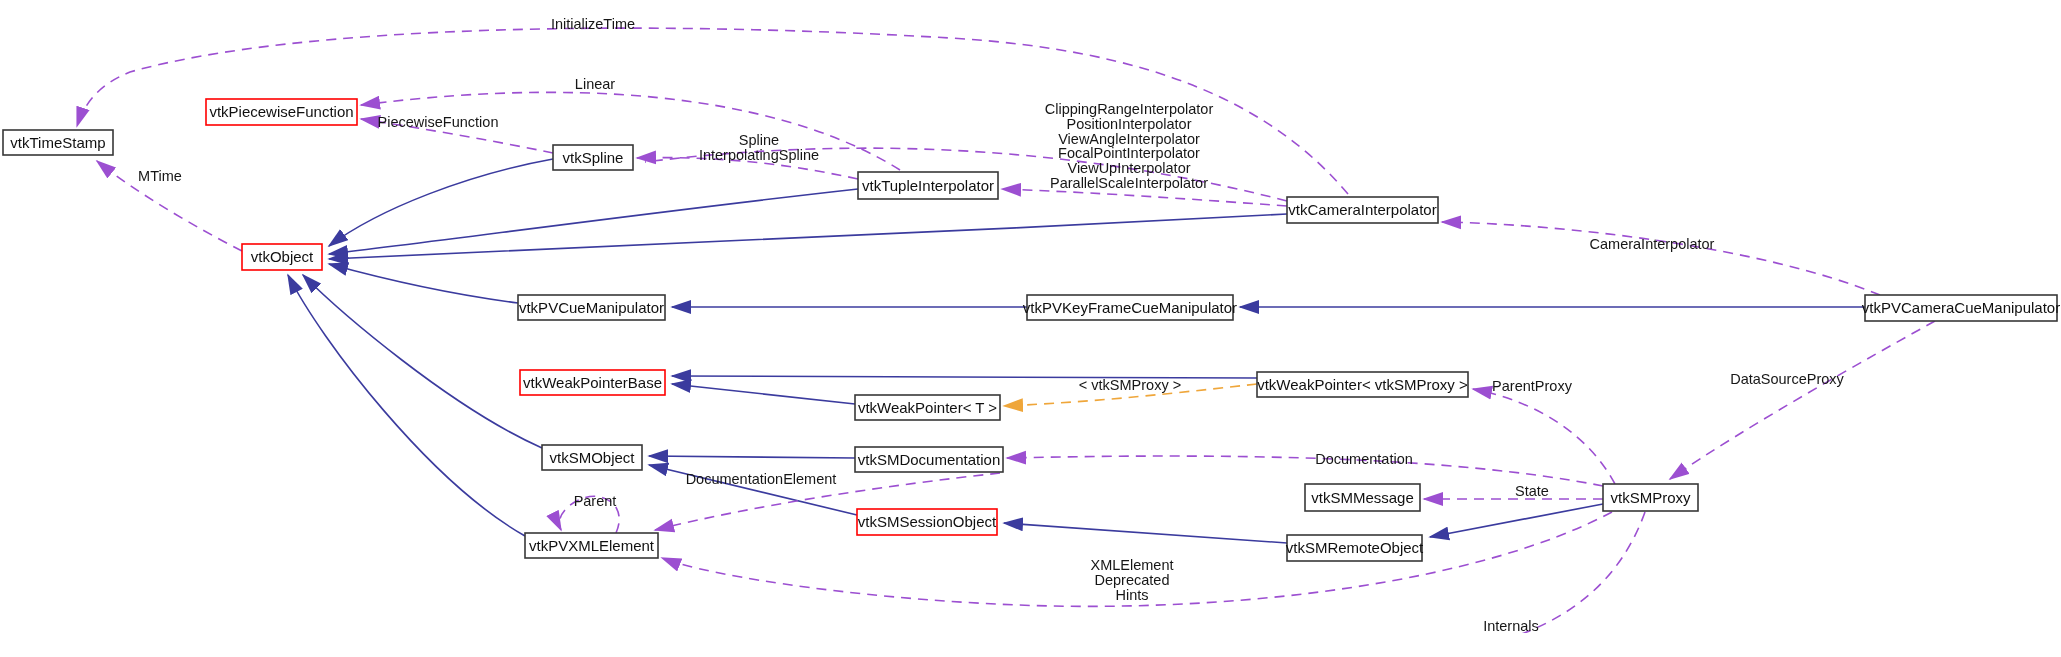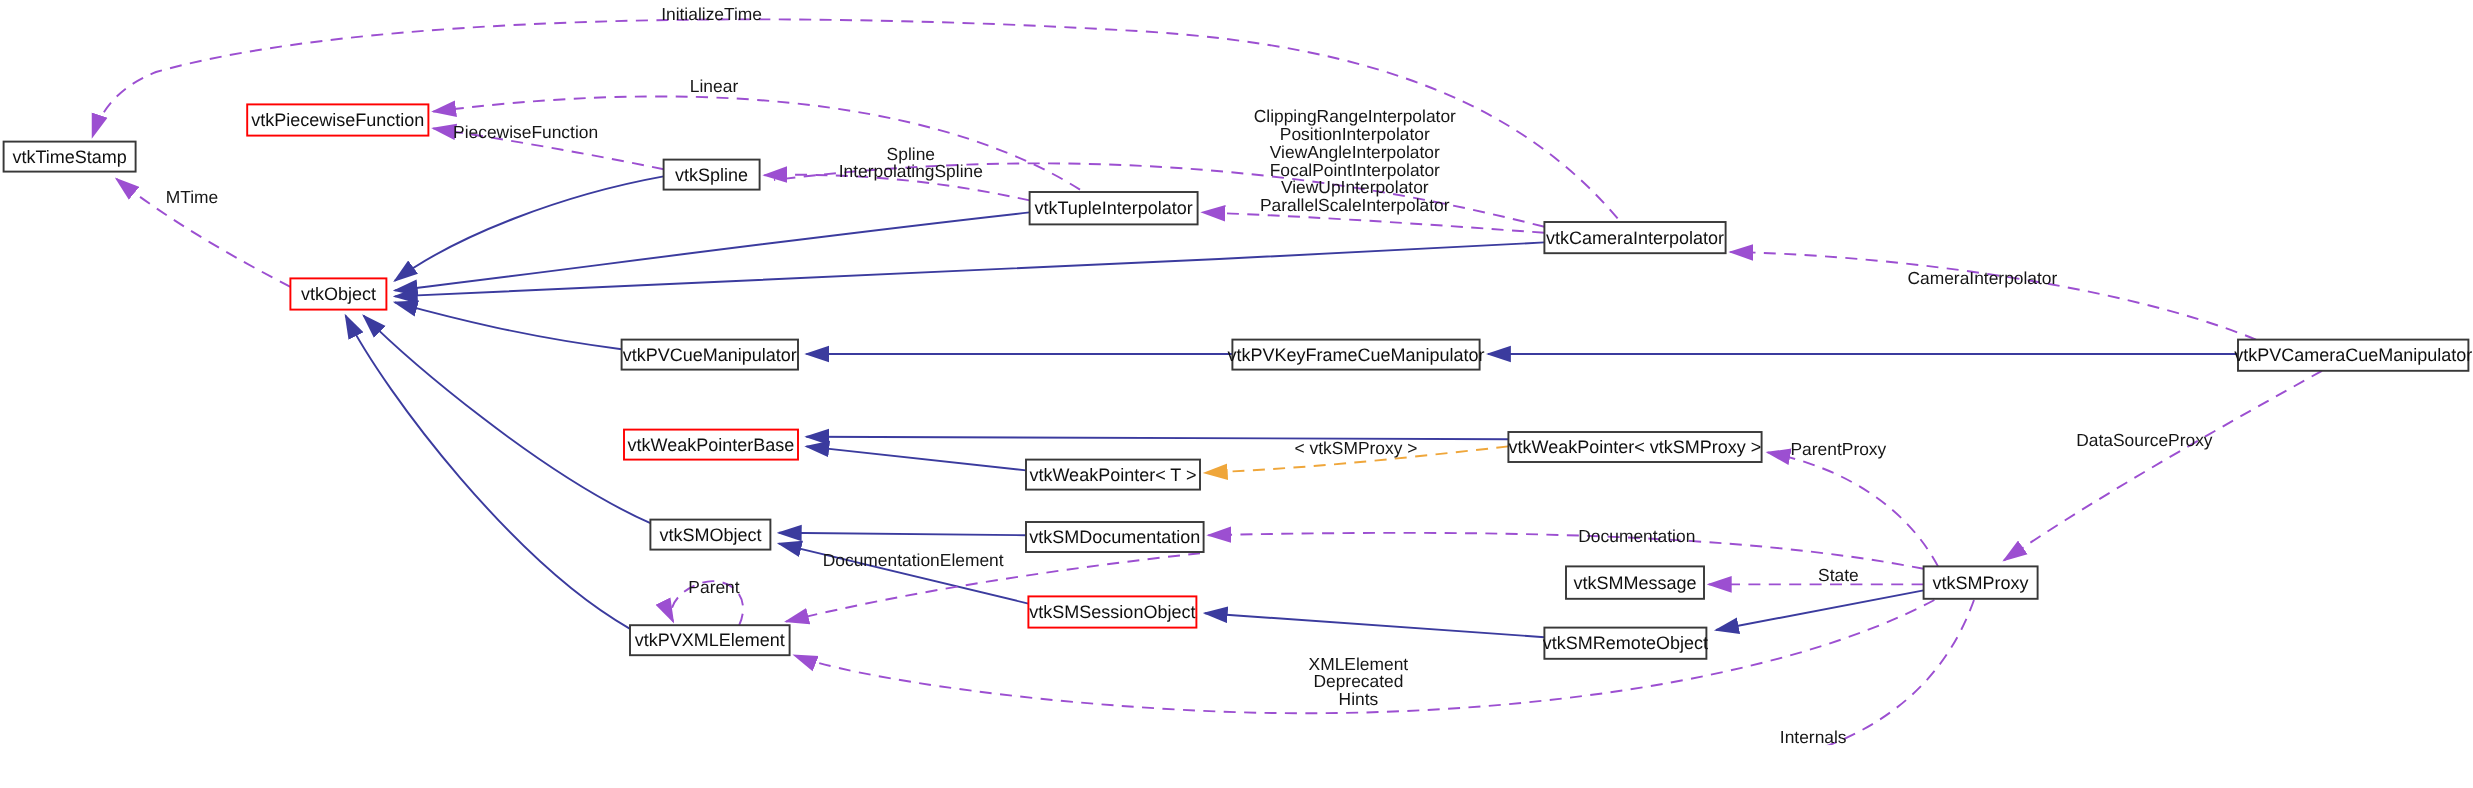--- a/index.html
+++ b/index.html
@@ -1,17 +1,17 @@
 <!DOCTYPE html>
 <html><head>
 <meta charset="utf-8">
 <style>
   html,body{margin:0;padding:0;background:#ffffff;}
   body{font-family:"Liberation Sans","DejaVu Sans",sans-serif;}
-  #stage{position:relative;width:2061px;height:621px;background:#ffffff;overflow:hidden;}
+  #stage{position:relative;width:2061px;height:621px;background:#ffffff;overflow:hidden;margin-top:12px;}
   svg{display:block;}
   .node-rect{fill:#ffffff;stroke-width:1.6;}
   .node-text{font-size:15px;fill:#101010;}
   .edge-label{font-size:14.5px;fill:#161616;}
 </style>
 </head>
 <body>
 
 <div id="stage">
   <svg id="graph" width="2061" height="657" viewBox="0 0 2061 657">

